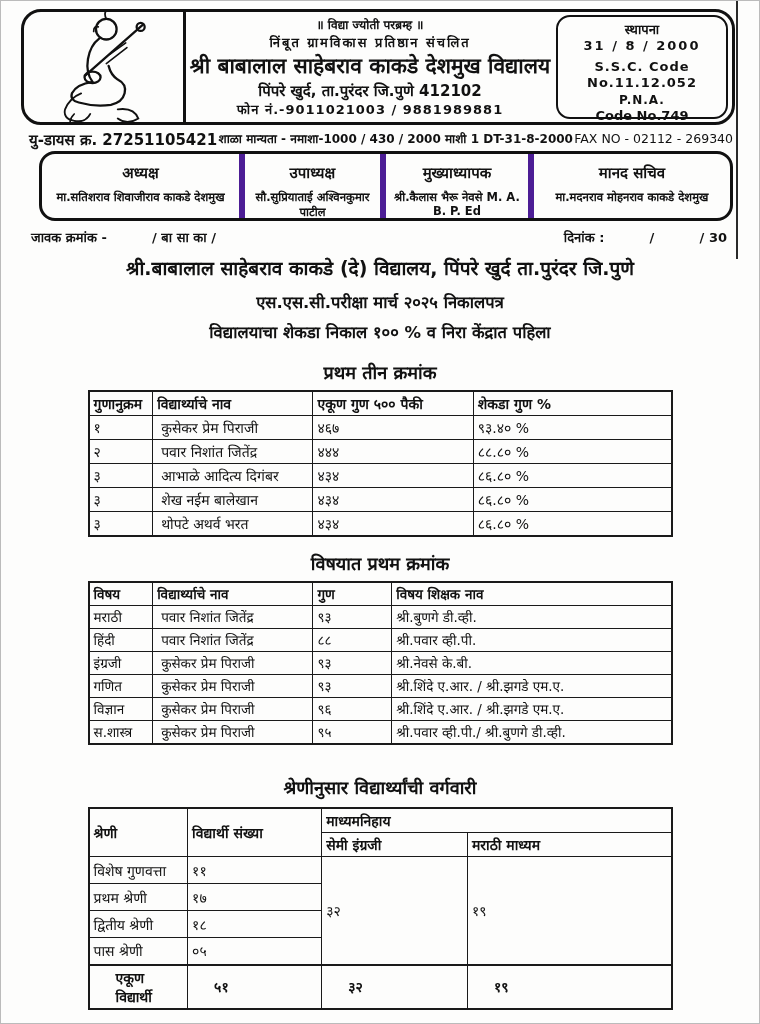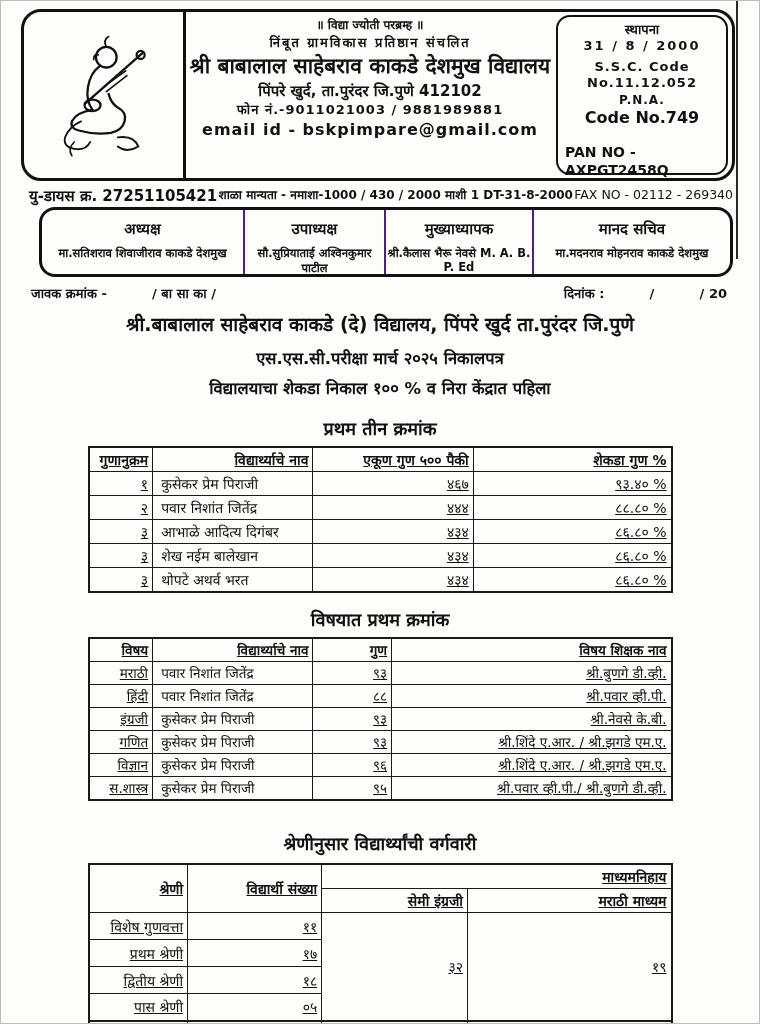--- a/index.html
+++ b/index.html
@@ -7,21 +7,21 @@
   body { font-family:"DejaVu Sans", sans-serif; color:#111; }
   .page {
     position:relative; width:760px; height:1024px; margin:0 auto;
     background:#fdfdfc; overflow:hidden;
     border:1px solid #bbb;
   }
   .scan-line { position:absolute; top:0; right:21px; width:2px; height:258px; background:#2a2a2a; }
 
   
   .header-box {
-    margin:8px 24px 0 20px; height:172px;
+    margin:8px 24px 0 20px; height:116px;
     border:3px solid #111; border-radius:20px;
     display:flex; overflow:hidden;
   }
   .logo-cell {
     width:162px; border-right:3px solid #111;
     display:flex; align-items:center; justify-content:center;
   }
   .logo-cell svg { width:118px; height:126px; }
   .head-center {
     flex:1; text-align:center; padding-top:6px; line-height:1.25;
@@ -35,41 +35,41 @@
   .info-box {
     width:172px; margin:3px 4px 3px 2px;
     border:2.5px solid #111; border-radius:14px;
     text-align:center; padding-top:5px; line-height:1.25; font-weight:bold;
   }
   .ib-l1 { font-size:13px; }
   .ib-l2 { font-size:13px; letter-spacing:2px; }
   .ib-l3 { font-size:13px; letter-spacing:1px; margin-top:4px; }
   .ib-l4 { font-size:13px; letter-spacing:1px; }
   .ib-l5 { font-size:12px; letter-spacing:1px; margin-top:2px; }
-  .ib-l6 { font-size:16px; }
+  .ib-l6 { font-size:13px; }
   .ib-l7 { font-size:14px; text-align:left; padding-left:7px; margin-top:16px; }
   .ib-l8 { font-size:11px; text-align:left; padding-left:7px; margin-top:2px; }
 
   
   .meta-row {
     margin:3px 26px 0 28px; height:21px;
     display:flex; align-items:center; justify-content:space-between;
   }
   .meta-udise { font-size:15px; font-weight:bold; }
   .meta-approval { font-size:12px; font-weight:bold; }
   .meta-fax { font-size:12.5px; font-weight:normal; }
 
   
   .officials-box {
     margin:2px 26px 0 38px; height:70px;
     border:3px solid #111; border-radius:16px; overflow:hidden;
     display:grid; grid-template-columns:29.5% 20.5% 21.5% 28.5%;
   }
   .official-cell {
-    border-right:2px solid #4c1d95; text-align:center; padding-top:8px;
+    border-right:6px solid #4c1d95; text-align:center; padding-top:8px;
   }
   .official-cell:last-child { border-right:none; }
   .official-title { font-size:15px; font-weight:bold; }
   .official-name { font-size:11.5px; font-weight:bold; margin-top:7px; }
 
   
   .ref-row {
     margin:7px 32px 0 30px; display:flex; justify-content:space-between;
     font-size:13px; font-weight:bold; white-space:pre;
   }
@@ -82,21 +82,21 @@
   .h-top3 { margin-top:17px; }
   .h-subj { margin-top:14px; }
   .h-grade { margin-top:30px; }
 
   
   table { border-collapse:collapse; width:585px; margin:6px auto 0; table-layout:fixed; }
   th, td { border:1.5px solid #1a1a1a; font-size:14px; padding:2px 4px; }
   th { font-weight:bold; }
   table.t1 td, table.t1 th { height:23px; }
   table.t2 td, table.t2 th { height:21px; font-size:13.5px; }
-  .c { text-align:right;text-decoration:underline; }
+  .c { text-align:left; }
   .l { text-align:left; padding-left:8px; }
   table { border:2px solid #1a1a1a; }
 
   table.t3 { margin-top:8px; }
   table.t3 th { height:24px; }
   table.t3 td { height:27px; }
   table.t3 .total td { height:30px; font-weight:bold; border-top:2.5px solid #1a1a1a;padding-left:26px; }
 </style>
 </head>
 <body>
@@ -159,21 +159,21 @@
       <div class="official-name">श्री.कैलास भैरू नेवसे  M. A. B. P. Ed</div>
     </div>
     <div class="official-cell">
       <div class="official-title">मानद सचिव</div>
       <div class="official-name">मा.मदनराव मोहनराव काकडे देशमुख</div>
     </div>
   </div>
 
   <div class="ref-row">
     <span>जावक क्रमांक -          / बा सा का /</span>
-    <span>दिनांक :          /          / 20</span>
+    <span>दिनांक :          /          / 30</span>
   </div>
 
   <div class="title1">श्री.बाबालाल साहेबराव काकडे (दे) विद्यालय, पिंपरे खुर्द ता.पुरंदर जि.पुणे</div>
   <div class="title2">एस.एस.सी.परीक्षा मार्च २०२५ निकालपत्र</div>
   <div class="title3">विद्यालयाचा शेकडा निकाल १०० % व निरा केंद्रात पहिला</div>
 
   <div class="sec-heading h-top3">प्रथम तीन क्रमांक</div>
   <table class="t1">
     <colgroup>
         <col style="width:11%">

